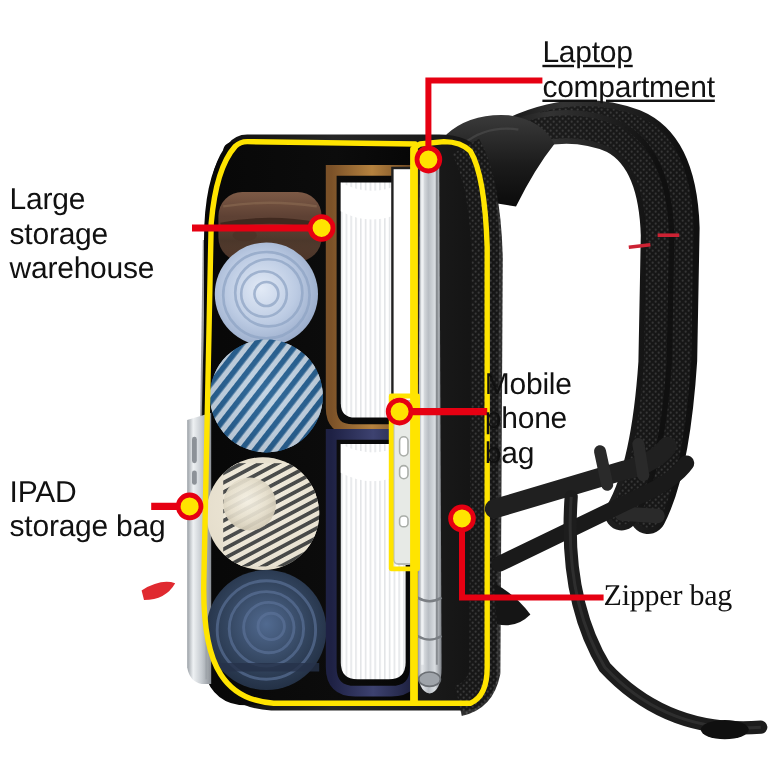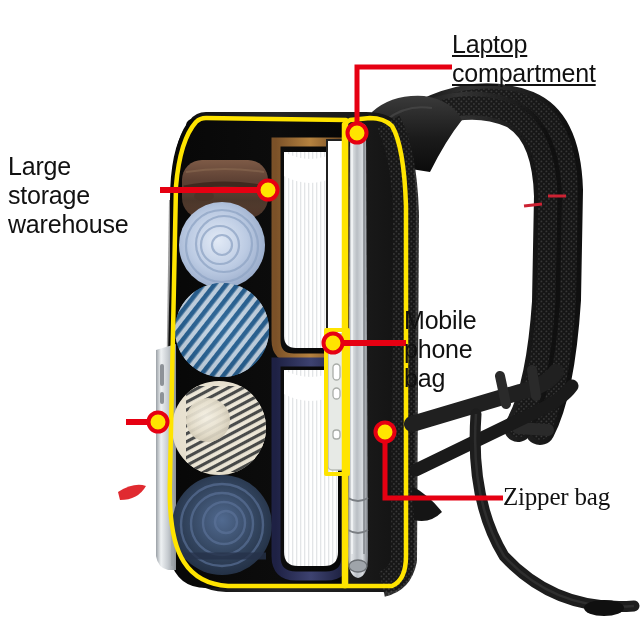--- a/index.html
+++ b/index.html
@@ -309,16 +309,18 @@
 storage
 warehouse</div>
 
   <div class="callout-label lbl-laptop">Laptop
 compartment</div>
 
   <div class="callout-label lbl-mobile">Mobile
 phone
 bag</div>
 
+  <div class="callout-label lbl-ipad">IPAD
+storage bag</div>
 
   <div class="callout-label lbl-zipper">Zipper bag</div>
 
 </div>
 
 </body></html>

